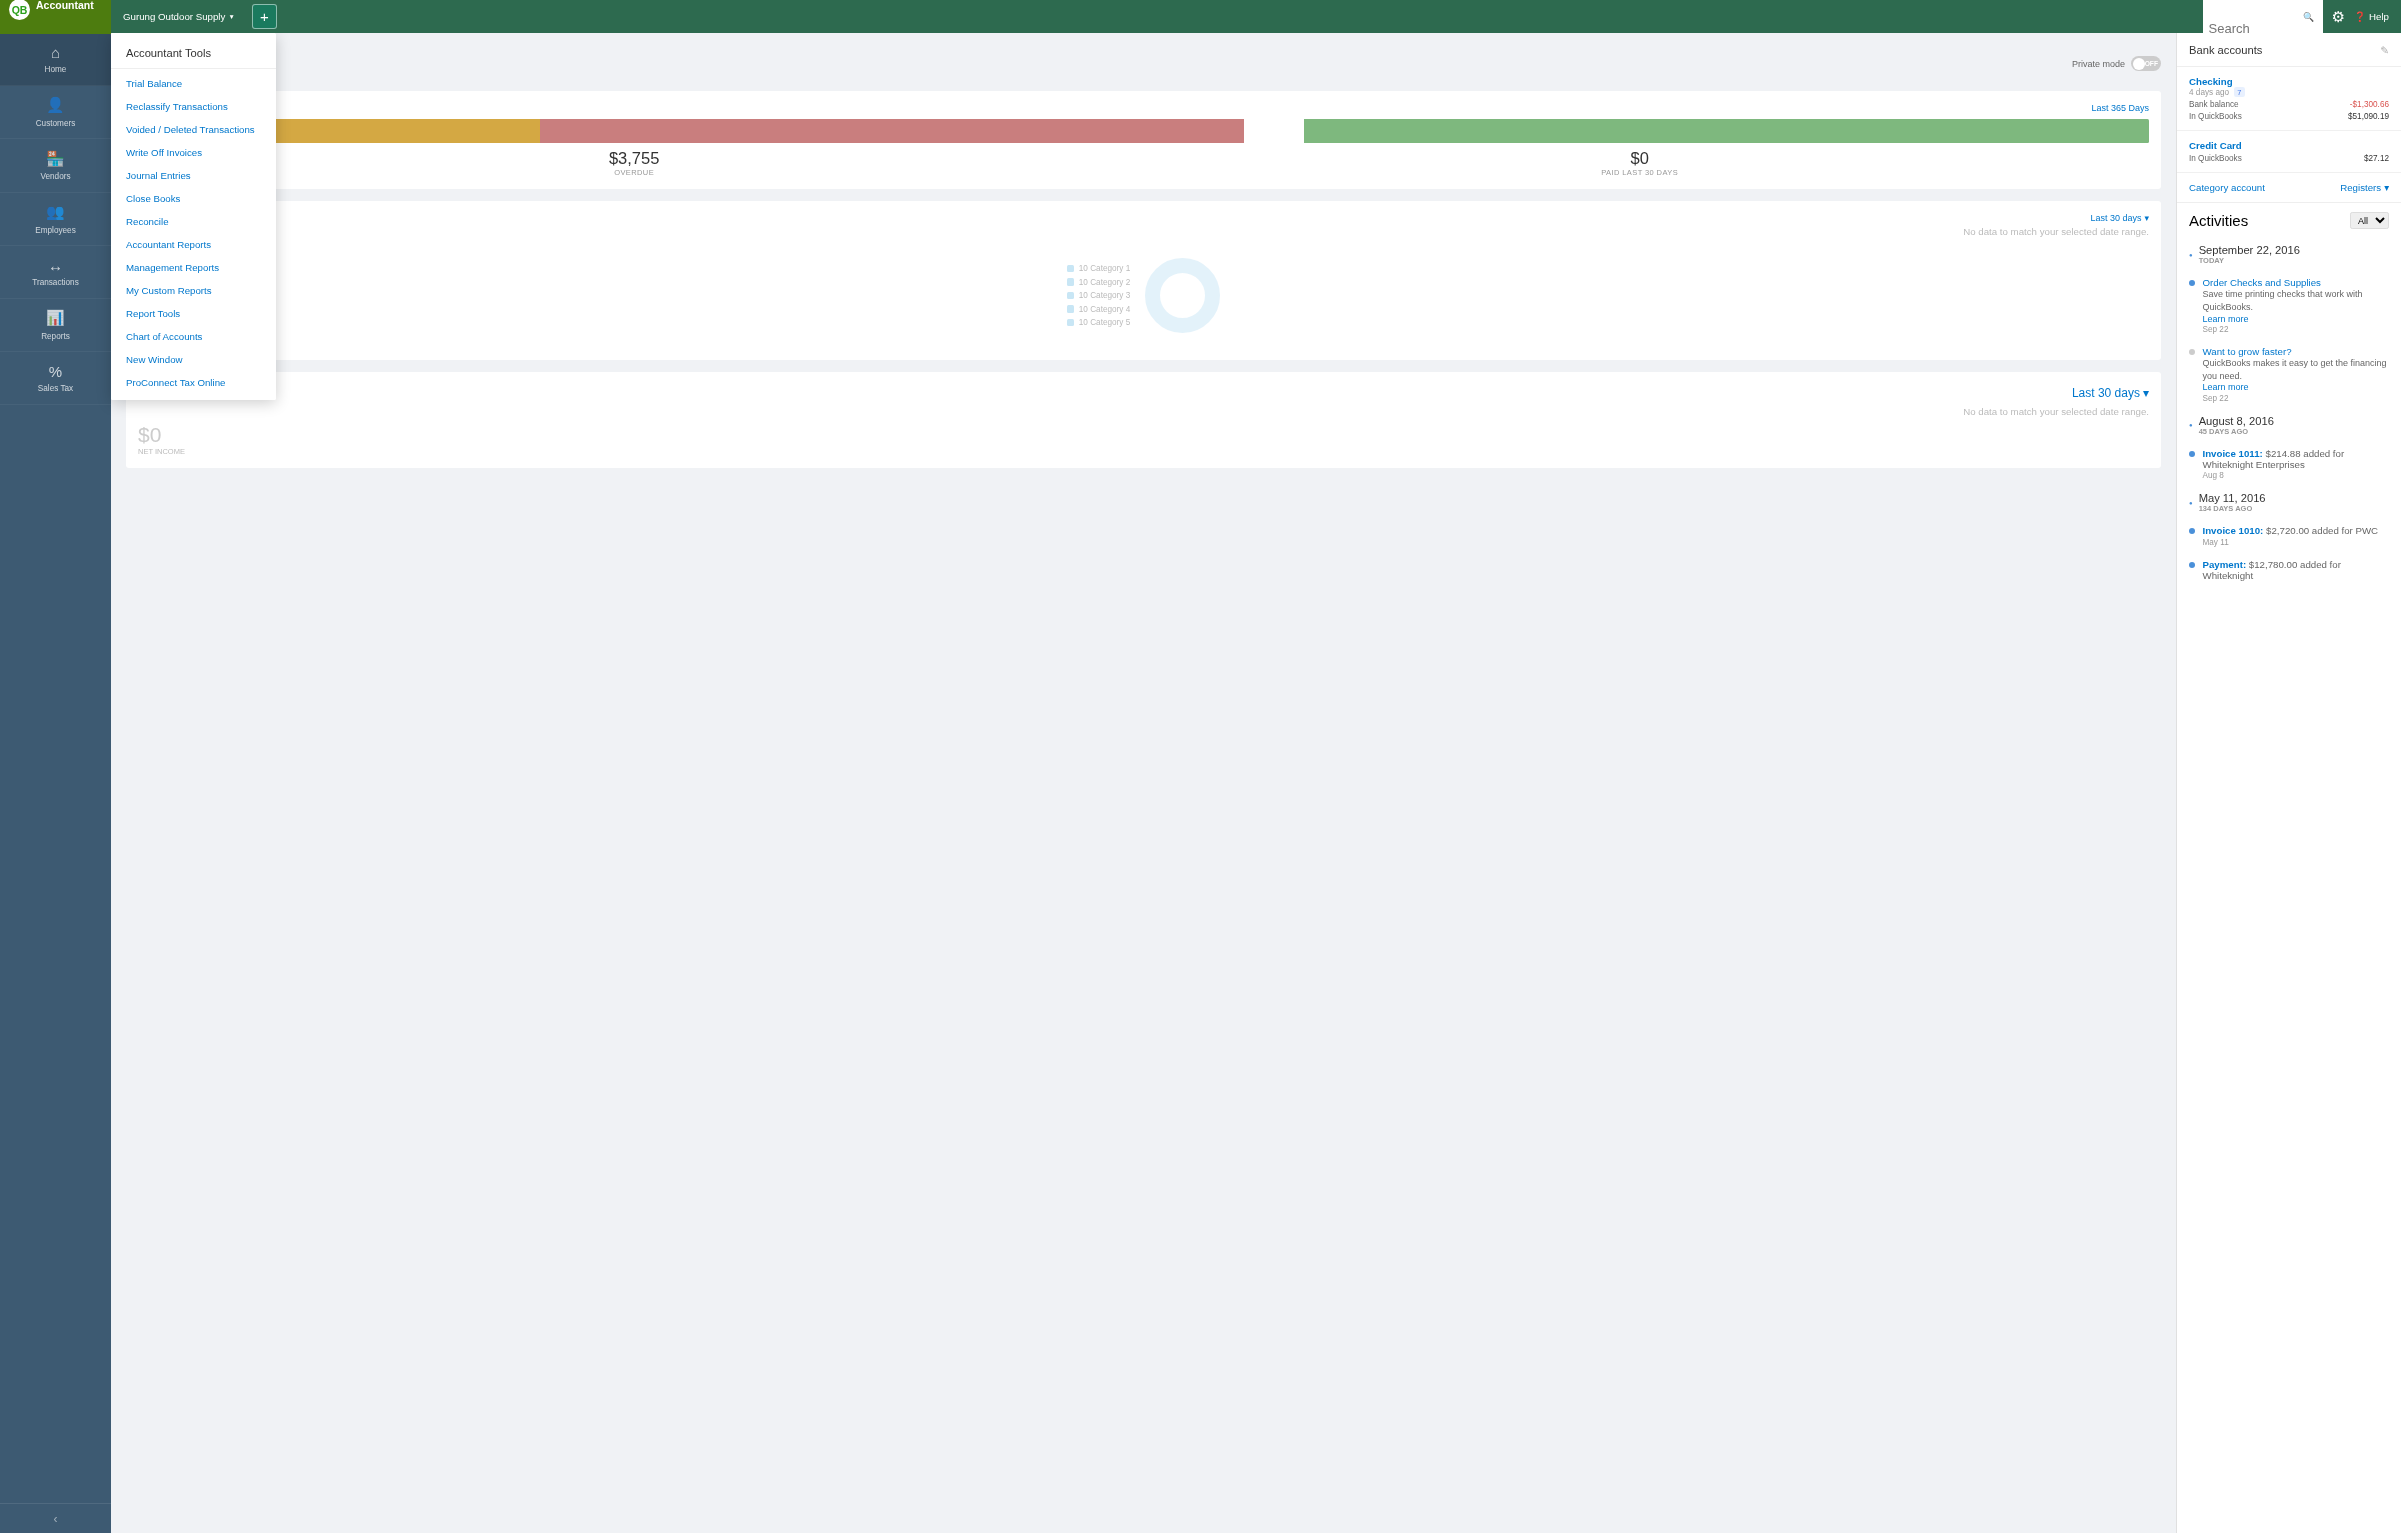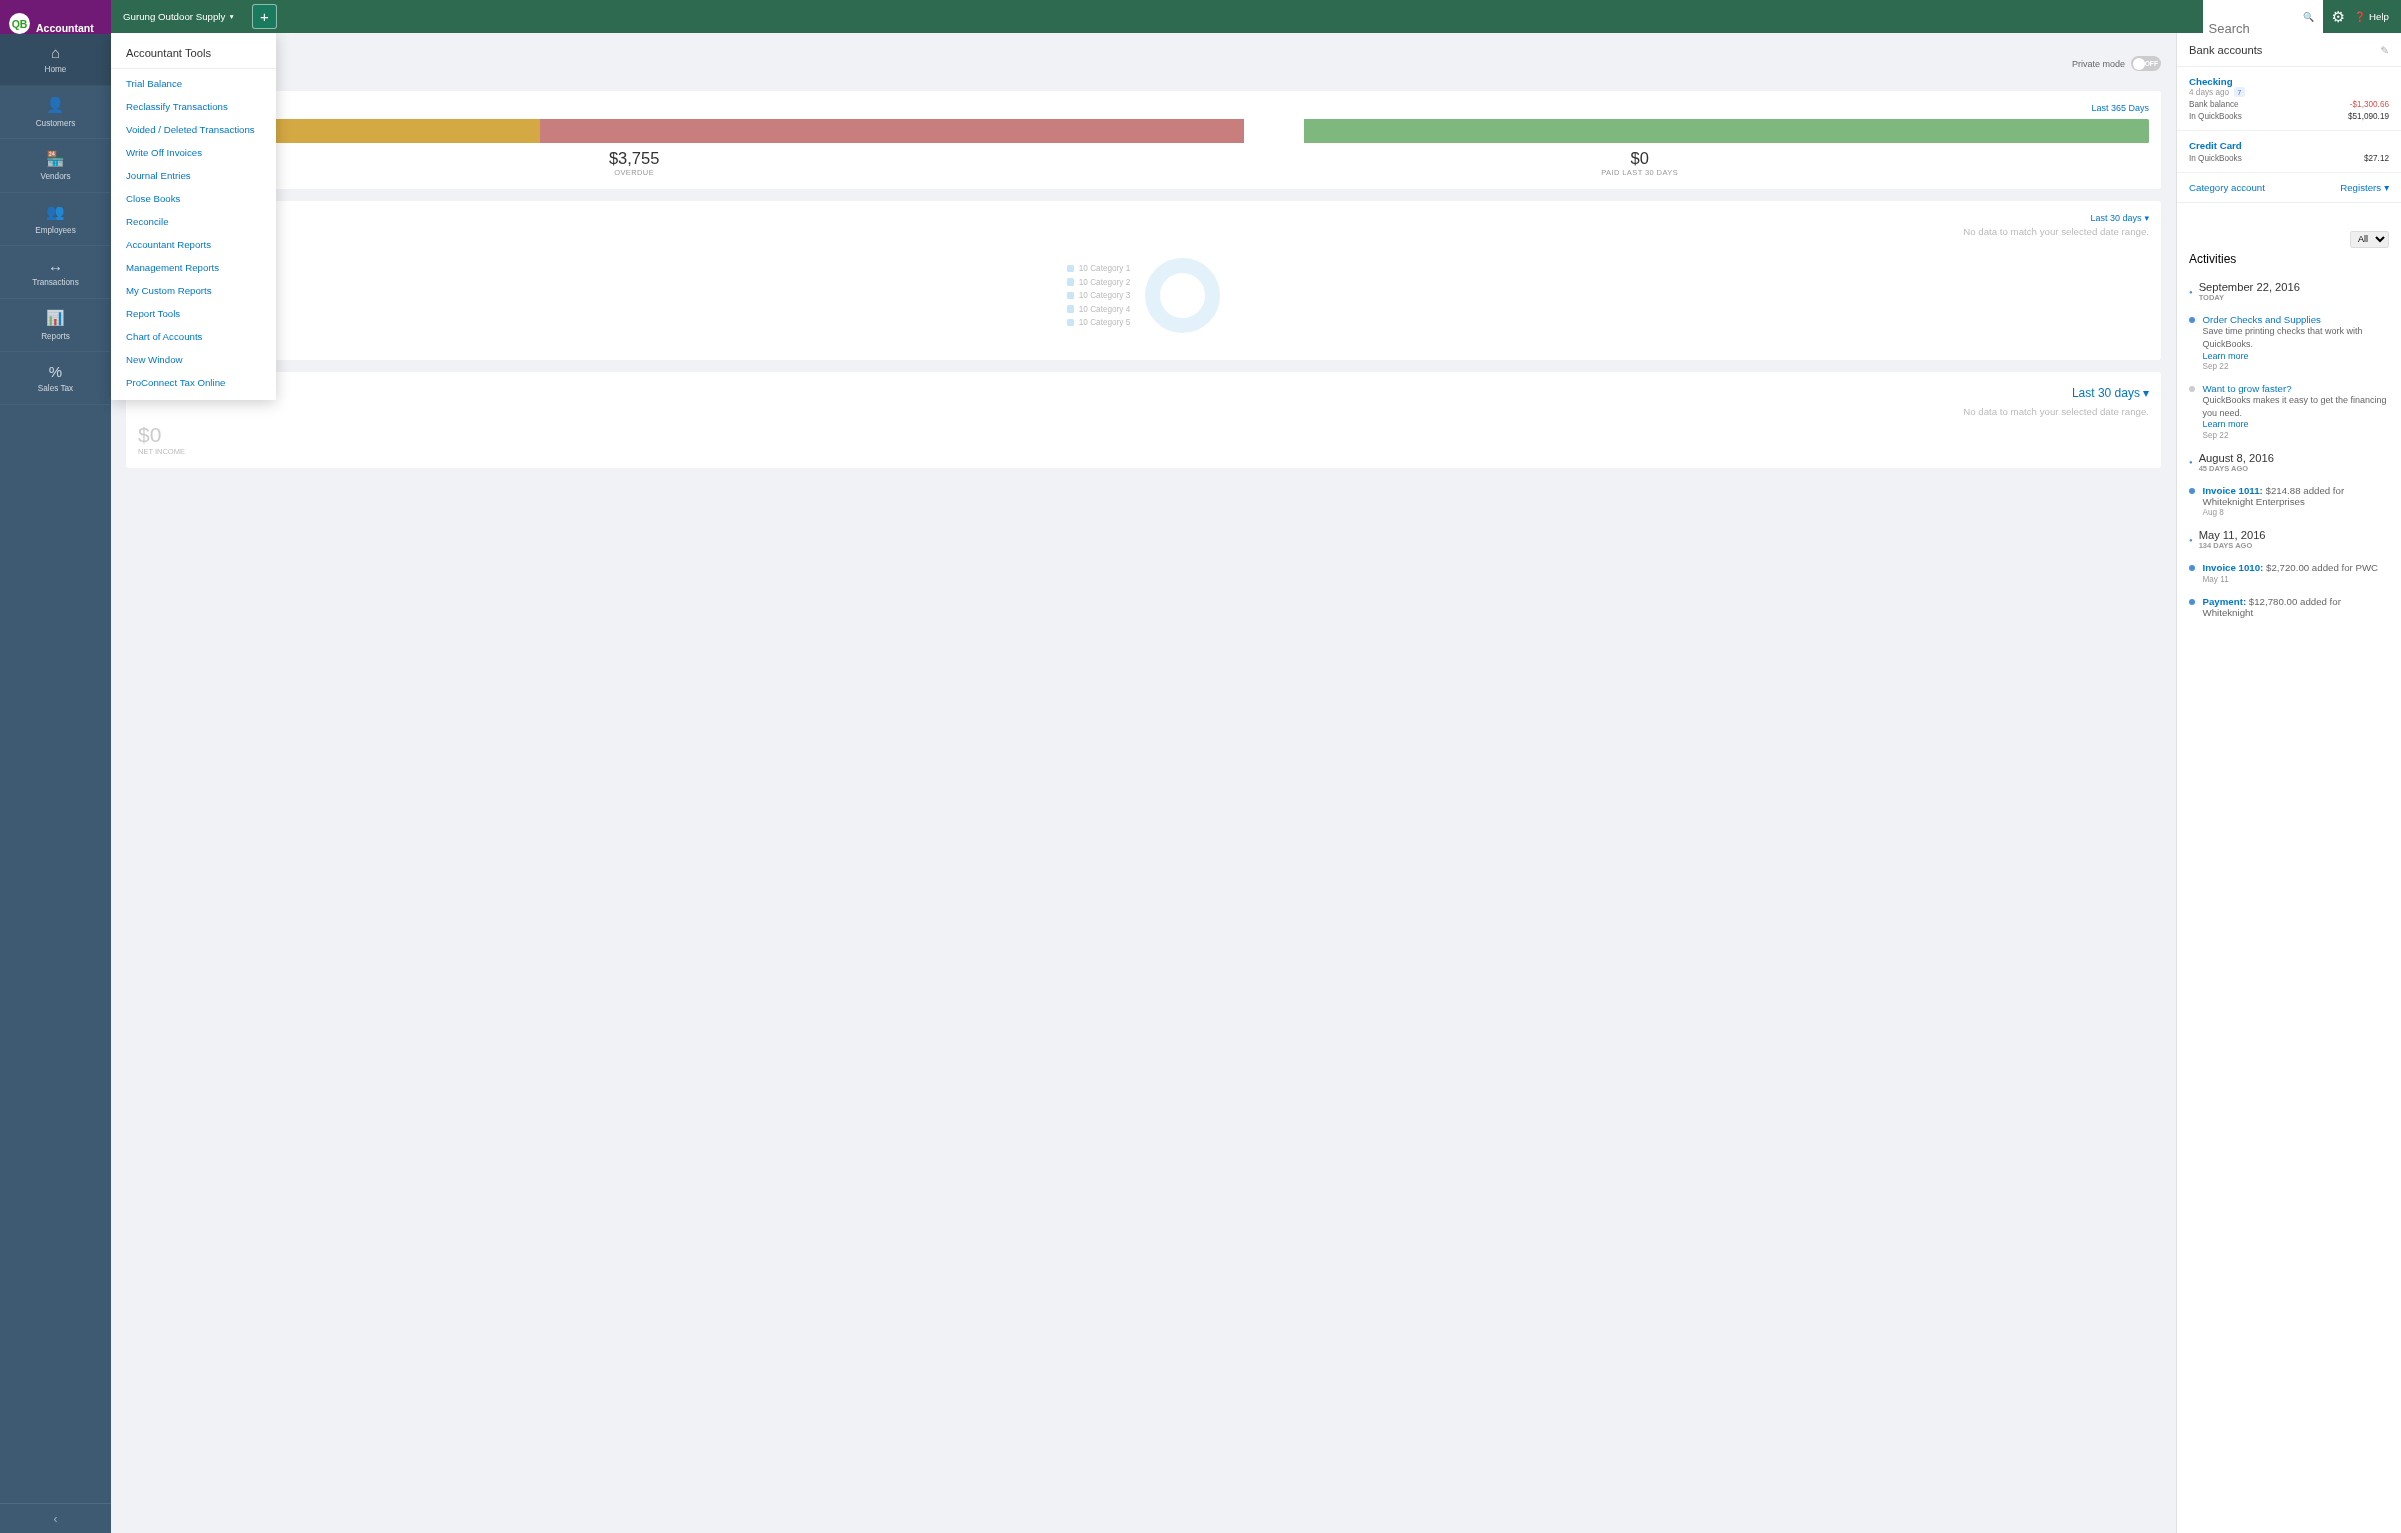--- a/index.html
+++ b/index.html
@@ -10,22 +10,22 @@
       display: flex;
       align-items: center;
       background: #2d6a4f;
       height: 33px;
       position: fixed;
       top: 0; left: 0; right: 0;
       z-index: 1000;
     }
     .logo-area {
       display: flex;
-      align-items: flex-end;
-      background: #701a75;
+      align-items: flex-start;
+      background: #4d7c0f;
       height: 35px;
       padding: 0 9px;
       min-width: 111px;
       cursor: pointer;
     }
     .qb-logo {
       width: 21px; height: 21px;
       background: white;
       border-radius: 50%;
       display: flex; align-items: center; justify-content: center;
@@ -222,21 +222,21 @@
     }
     .connect-btn { color: #0077cc; font-size: 9.7px; cursor: pointer; }
     .registers-btn {
       display: flex; align-items: center; gap: 3px;
       color: #0077cc; font-size: 9.7px; cursor: pointer;
     }
     .activities-header {
       display: flex; justify-content: space-between; align-items: center;
       padding: 9px 12px;
     }
-    .activities-title { font-size: 12px; font-weight: 500; margin-top: 40px; }
+    .activities-title { font-size: 15px; font-weight: 500; }
     .activities-filter select {
       border: 0.7px solid #ddd; border-radius: 2.2px;
       font-size: 9px; padding: 1.5px 3px;
     }
     .activity-date-group { padding: 6px 12px; }
     .activity-date { font-size: 11.2px; font-weight: 400; color: #333; }
     .activity-date-label { font-size: 7.5px; color: #999; text-transform: uppercase; font-weight: 600; }
     .activity-item { display: flex; gap: 7.5px; padding: 6px 12px; }
     .activity-dot { width: 6px; height: 6px; border-radius: 50%; background: #ccc; margin-top: 3px; flex-shrink: 0; }
     .activity-dot.blue { background: #4a90d9; }

